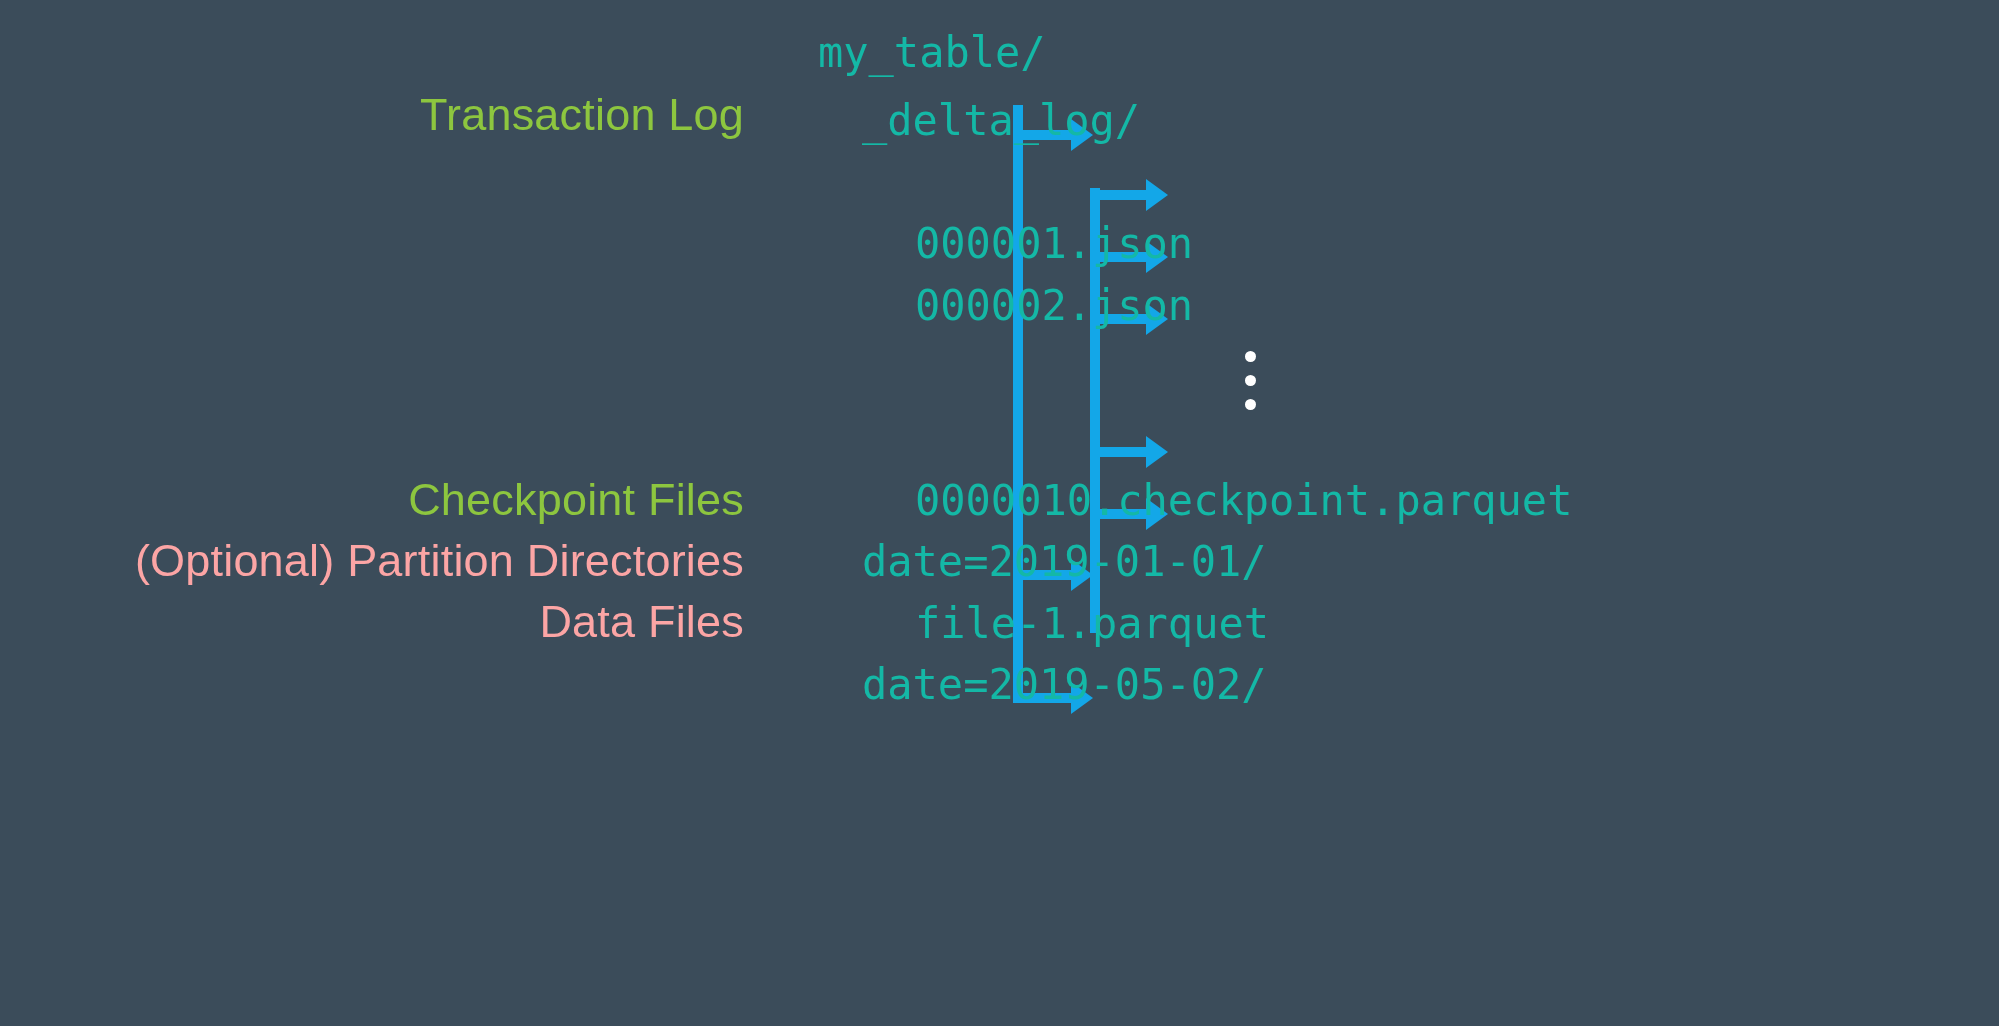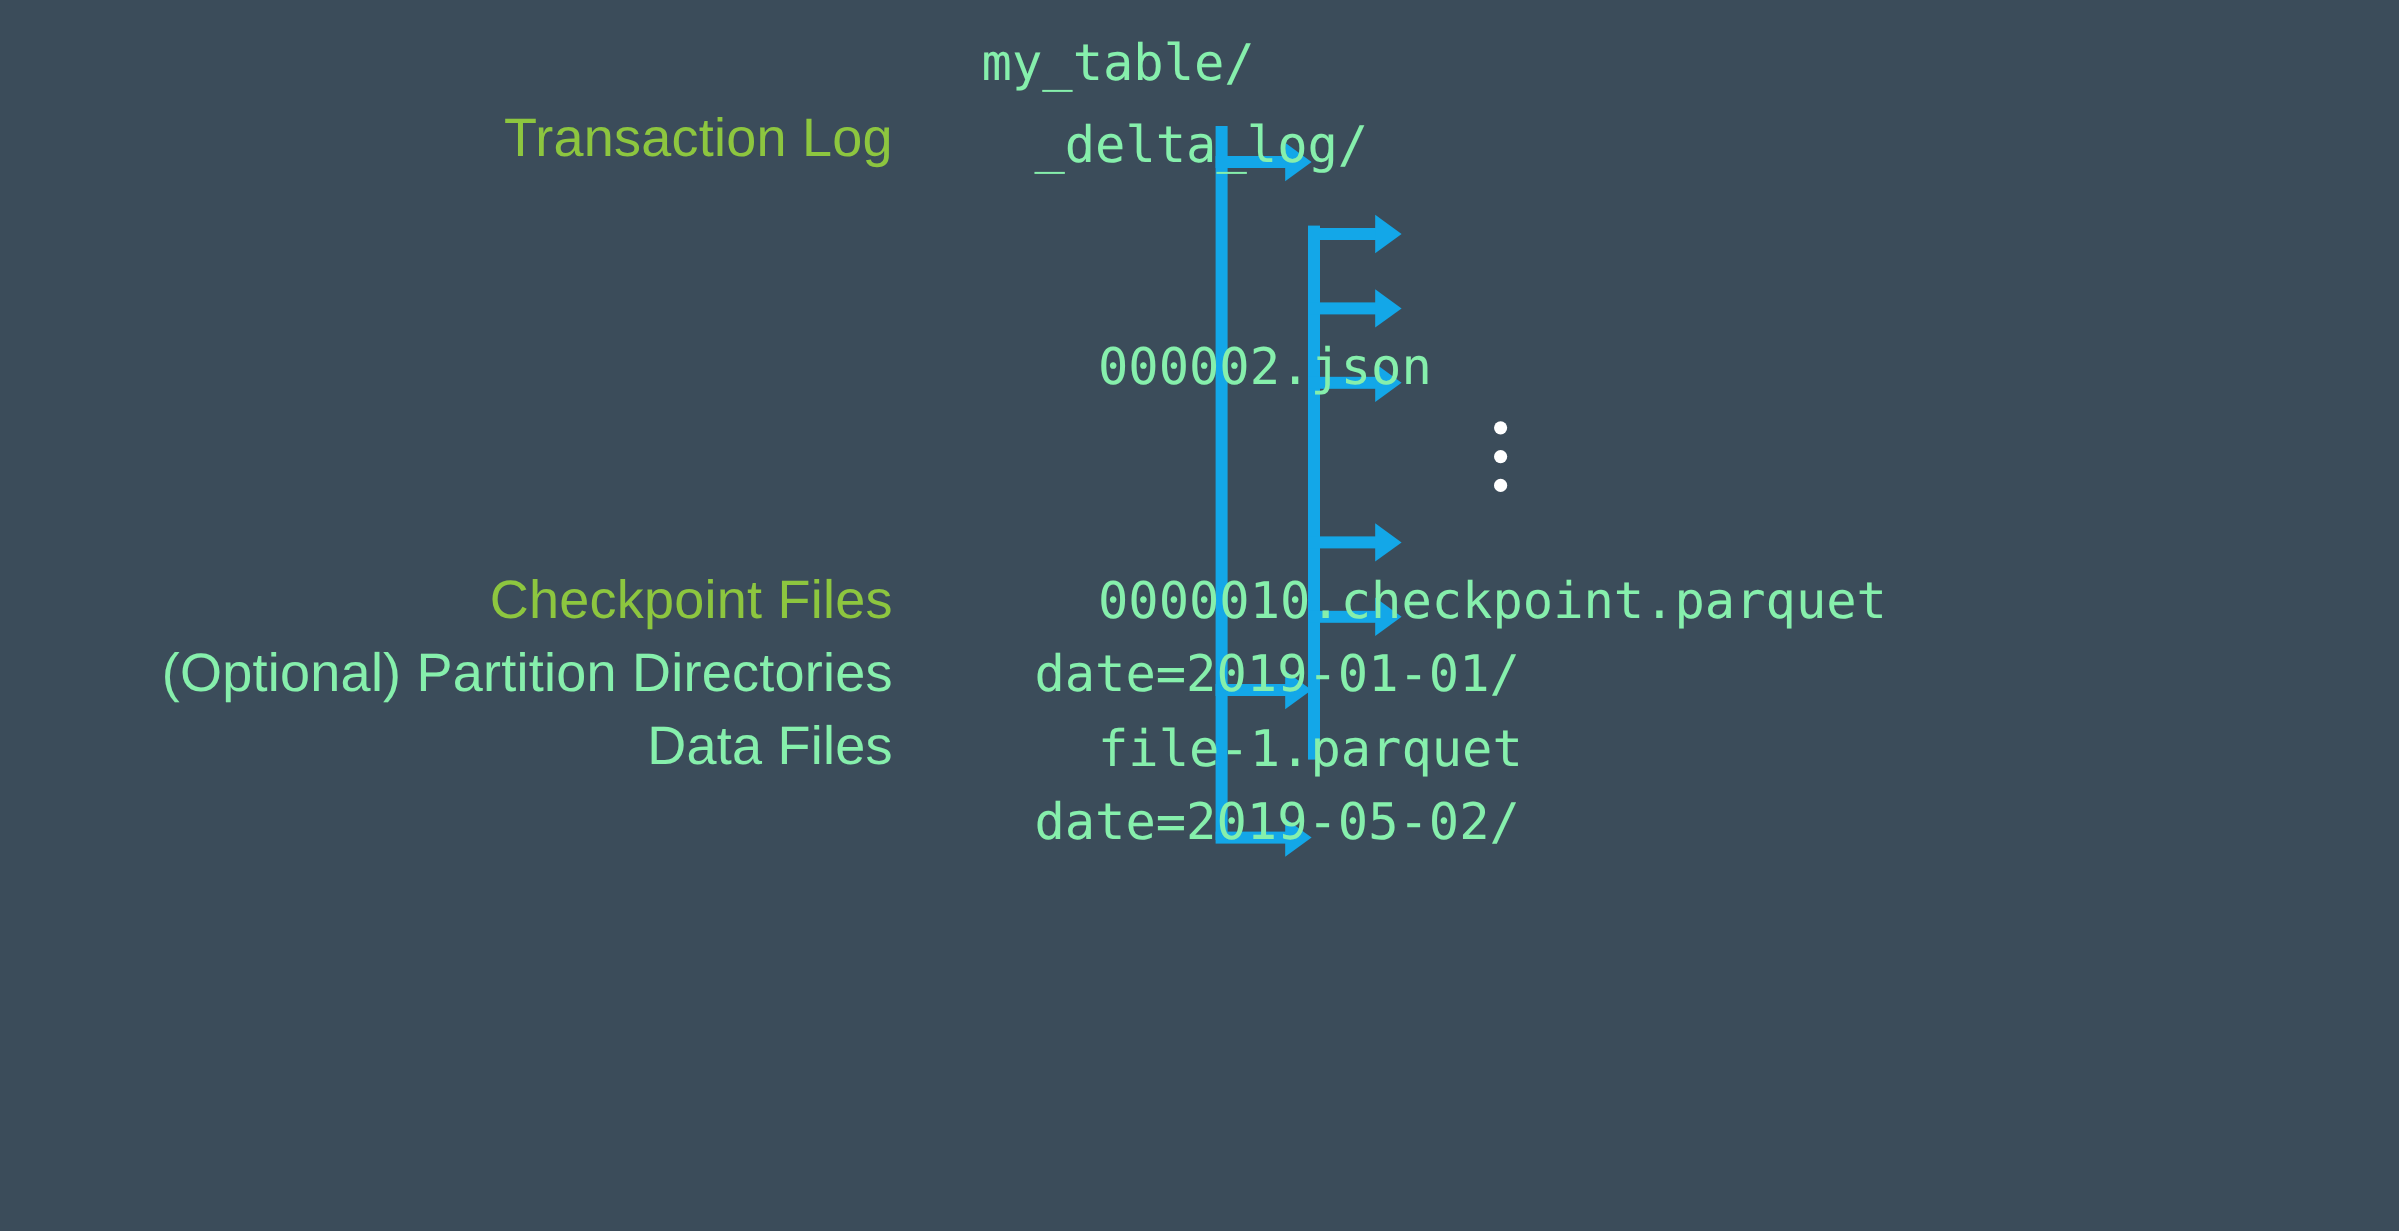--- a/index.html
+++ b/index.html
@@ -17,29 +17,29 @@
     text-align:right;
     font-family:"Liberation Sans",sans-serif;
     font-weight:300;
     font-size:45px;
     line-height:60px;
     letter-spacing:.2px;
     white-space:nowrap;
     right:1255px;
   }
   .ann.green{color:#8dc63f;}
-  .ann.orange{color:#86efac;}
+  .ann.orange{color:#fca5a5;}
 
   
   .ln{
     position:absolute;
     font-family:"DejaVu Sans Mono","Liberation Mono",monospace;
     font-size:42px;
     line-height:42px;
-    color:#86efac;
+    color:#14b8a6;
     white-space:pre;
     letter-spacing:0px;
     text-align:right;
   }
 
   
   .vdots{
     position:absolute;
     width:11px;height:11px;border-radius:50%;
     background:#ffffff;
@@ -89,20 +89,21 @@
   <div class="arw" style="left:1146px;top:303px"></div>
 
   <div class="stem" style="left:1090px;top:447px;width:58px"></div>
   <div class="arw" style="left:1146px;top:436px"></div>
 
   <div class="stem" style="left:1090px;top:509px;width:58px"></div>
   <div class="arw" style="left:1146px;top:498px"></div>
 
   <div class="ln" style="left:818px;top:32px">my_table/</div>
   <div class="ln" style="left:862px;top:100px">_delta_log/</div>
+  <div class="ln" style="left:915px;top:223px">000001.json</div>
   <div class="ln" style="left:915px;top:285px">000002.json</div>
 
   <div>
     <div class="vdots" style="left:1245px;top:351px"></div>
     <div class="vdots" style="left:1245px;top:375px"></div>
     <div class="vdots" style="left:1245px;top:399px"></div>
   </div>
 
   <div class="ln" style="left:915px;top:480px">0000010.checkpoint.parquet</div>
   <div class="ln" style="left:862px;top:541px">date=2019-01-01/</div>

